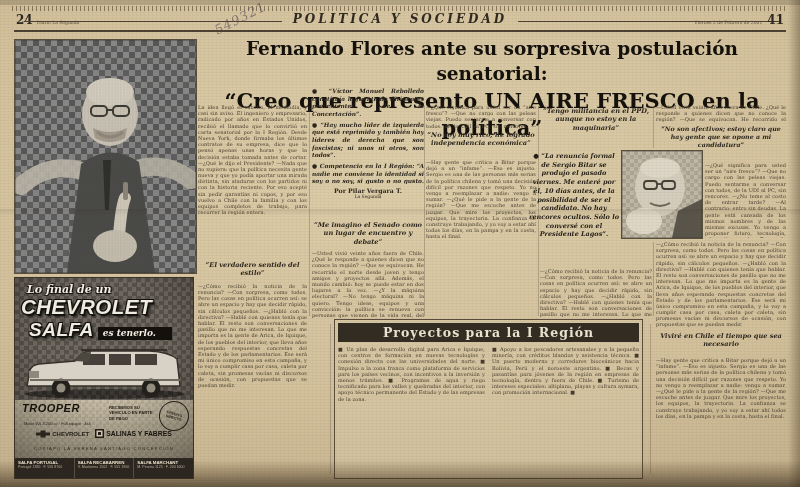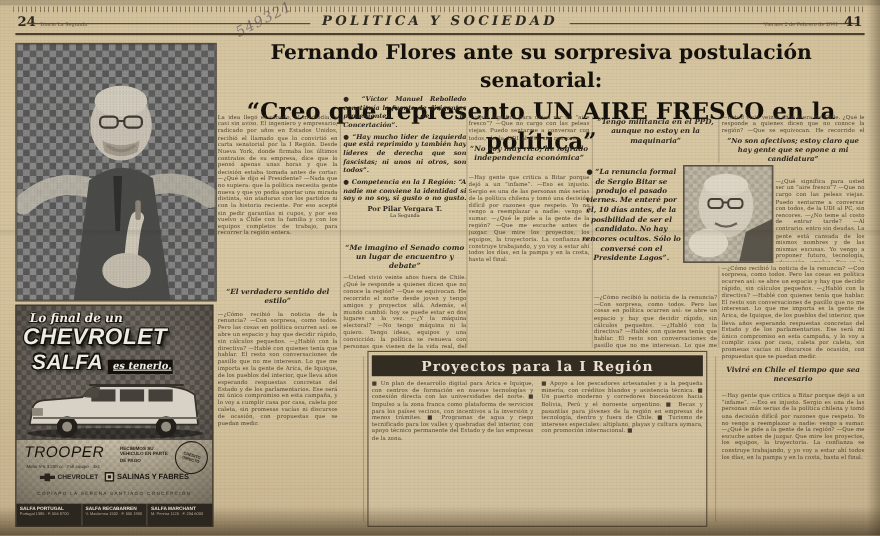--- a/index.html
+++ b/index.html
@@ -50,22 +50,22 @@
   .ad .strip .br{flex:1;border-left:1px solid rgba(220,205,175,.25);padding:2px 2px 0 3px;overflow:hidden;}
   .ad .strip .br:first-child{border-left:none;}
   .ad .br .nm{font-size:4.4px;font-weight:bold;color:#e9e0cb;font-family:"Liberation Sans",sans-serif;}
   .ad .br .ph{font-size:3.6px;color:#b9ad94;font-family:"Liberation Sans",sans-serif;}
   .ad-tag{font-style:italic;font-weight:800;font-size:11px;color:#f2eee3;
     text-shadow:1px 1px 0 #17140f,-1px 1px 0 #17140f,1px -1px 0 #17140f;}
   .ad-brand{font-style:italic;font-weight:900;font-size:20.5px;letter-spacing:.5px;color:#eeebe1;
     text-shadow:1.5px 1.5px 0 #15120d,-1px -1px 0 #15120d,1px -1px 0 #15120d,-1px 1px 0 #15120d,3px 3px 3px rgba(0,0,0,.7);
     font-family:"Liberation Sans",sans-serif;}
   .ad-salfa{display:flex;align-items:baseline;gap:4px;}
-  .ad-esten{background:#14110c;color:#f1ede2;font-style:italic;font-weight:bold;font-size:9px;padding:1px 1px 2px 5px;text-decoration:underline;}
-  .ad-model{font-style:italic;font-weight:400;font-size:14px;color:#16120c;font-family:"Liberation Sans",sans-serif;letter-spacing:.5px;}
+  .ad-esten{background:#14110c;color:#f1ede2;font-style:italic;font-weight:bold;font-size:9px;padding:1px 16px 2px 5px;}
+  .ad-model{font-style:italic;font-weight:700;font-size:11px;color:#16120c;font-family:"Liberation Sans",sans-serif;letter-spacing:.5px;}
   .ad-note{font-size:4px;color:#2c2620;font-family:"Liberation Sans",sans-serif;}
   .ad-trade{font-size:4.2px;font-weight:bold;color:#241f17;text-transform:uppercase;line-height:1.3;
     font-family:"Liberation Sans",sans-serif;}
   .ad-badge{box-sizing:border-box;border:1.5px solid #241f17;border-radius:50%;width:30px;height:30px;
     display:flex;align-items:center;justify-content:center;text-align:center;
     font-size:3.6px;font-weight:bold;color:#241f17;transform:rotate(16deg);
     font-family:"Liberation Sans",sans-serif;line-height:1.2;}
   .ad-logos{position:absolute;left:0;right:0;top:151px;display:flex;align-items:center;justify-content:center;gap:6px;z-index:3;}
   .ad-chev{display:flex;align-items:center;gap:2px;font-size:6px;font-weight:bold;color:#221d16;font-family:"Liberation Sans",sans-serif;}
   .ad-sf{display:flex;align-items:center;gap:2px;font-size:6.8px;font-weight:900;color:#18140e;font-family:"Liberation Sans",sans-serif;}

